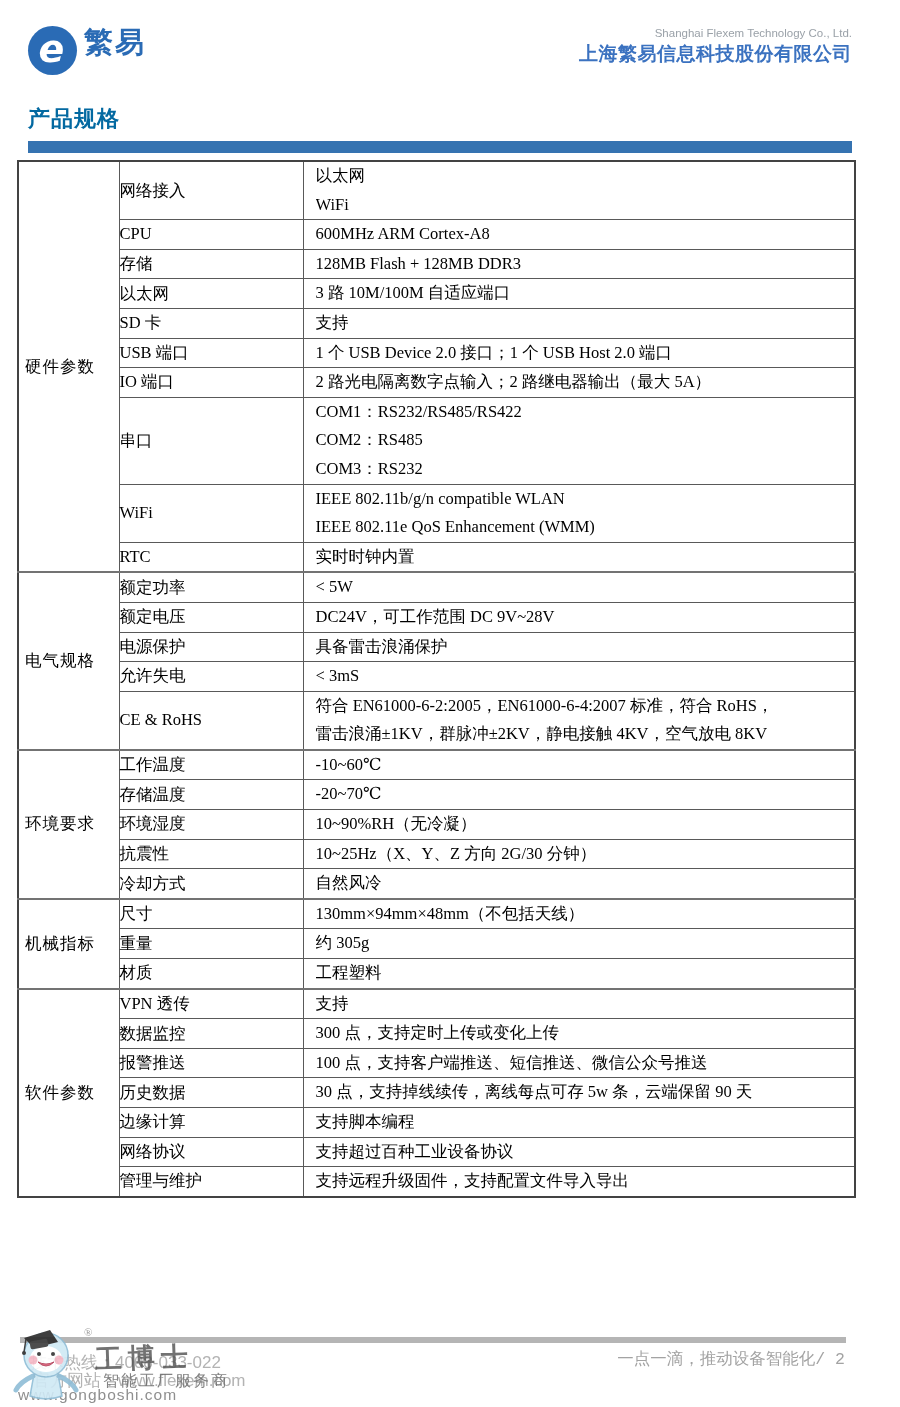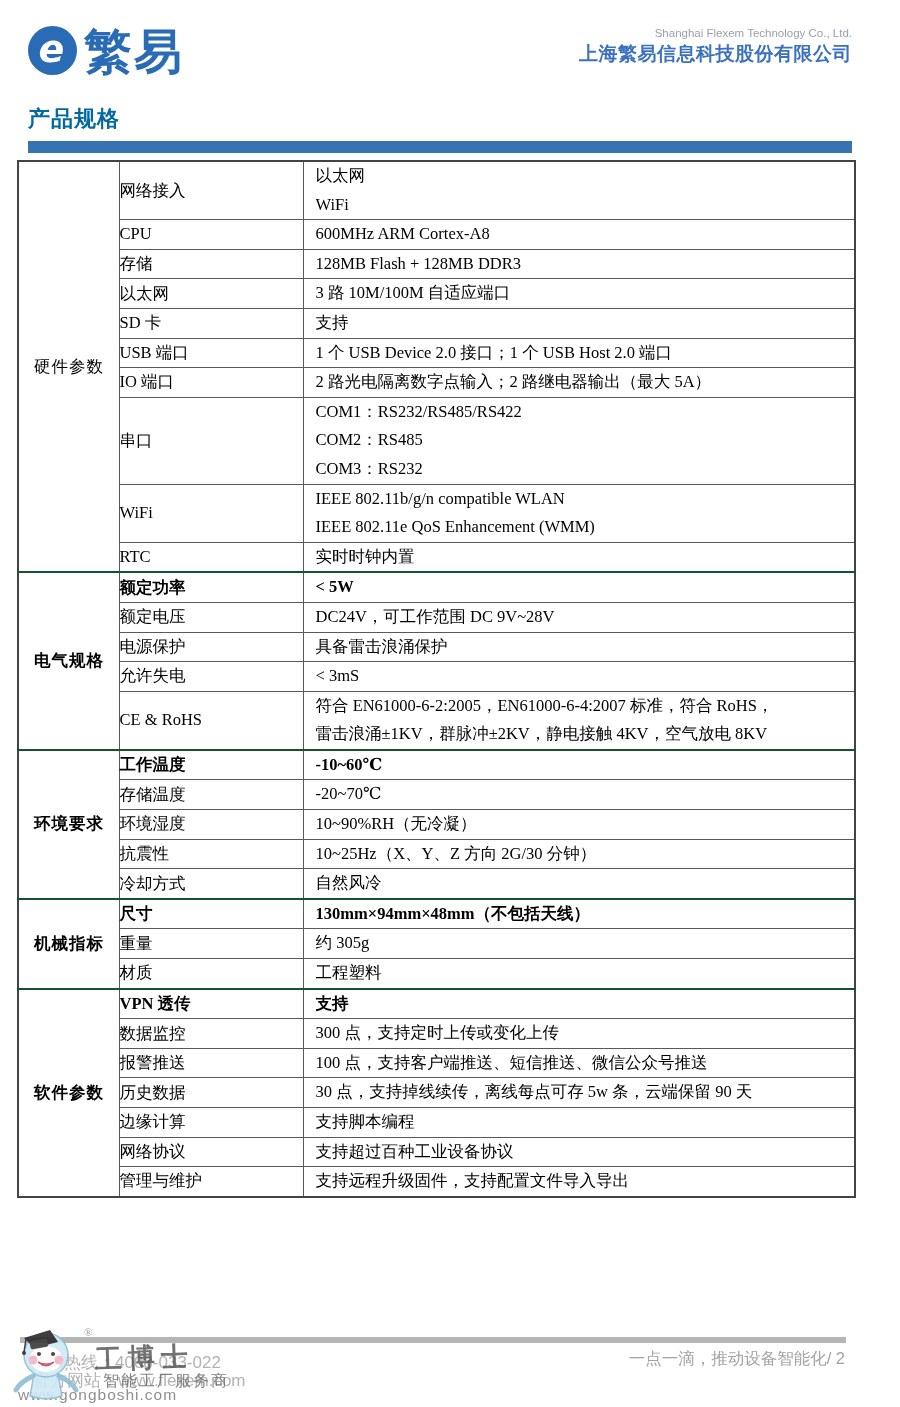--- a/index.html
+++ b/index.html
@@ -21,21 +21,21 @@
     display: flex; align-items: center; justify-content: center;
   }
   .logo-circle .e {
     color: #fff; font-family: "DejaVu Sans", sans-serif;
     font-size: 38px; font-weight: bold; font-style: italic;
     line-height: 1; transform: translate(-1px,-2px);
   }
   .logo-text {
     position: absolute; left: 84px; top: 28px;
     font-family: "Liberation Sans", "DejaVu Sans", sans-serif;
-    font-size: 48px; font-weight: bold; color: #2a6bb5;
+    font-size: 29px; font-weight: bold; color: #2a6bb5;
     letter-spacing: 2px; line-height: 1;
   }
   .company-en {
     position: absolute; right: 48px; top: 27px;
     font-family: "Liberation Sans", "DejaVu Sans", sans-serif;
     font-size: 11.5px; color: #9aa1a8; text-align: center;
   }
   .company-zh {
     position: absolute; right: 48px; top: 41px;
     font-family: "Liberation Sans", "DejaVu Sans", sans-serif;
@@ -57,35 +57,35 @@
     border-collapse: collapse; table-layout: fixed;
     width: 839px;
     border: 2px solid #434343;
     font-size: 16.5px;
   }
   table.spec-table td {
     border: 1px solid #595959;
     vertical-align: middle;
     background: #fff;
   }
-  tr.section-start td { border-top: 2px solid #14532d; font-weight: bold; }
-  td.col-section { width: 101px; padding-left: 15px; letter-spacing: 1px; }
+  tr.section-start td { border-top: 2px solid #737373; }
+  td.col-section { width: 101px; padding-left: 6px; letter-spacing: 1px; }
   td.col-label   { width: 184px; white-space: nowrap; }
   td.col-value   { padding-left: 12px; }
   td.col-label, td.col-section { line-height: 28px; }
   .vline { height: 28.6px; line-height: 28.6px; white-space: nowrap; overflow: hidden; }
   
   .footer-bar {
     position: absolute; left: 20px; top: 1337px;
     width: 826px; height: 6px; background: #b5b5b5;
   }
   .footer-slogan {
     position: absolute; right: 55px; top: 1348px;
     font-size: 16.5px; color: #a3a3a3;
-    font-family: Liberation Sans, sans-serif;
+    font-family: Liberation Mono, monospace;
   }
   .wm-gray {
     position: absolute; color: #b3b3b3;
     font-family: "Liberation Sans", "DejaVu Sans", sans-serif;
     z-index: 1;
   }
   .wm-hotline { left: 30px; top: 1351px; font-size: 17px; }
   .wm-website { left: 33px; top: 1369px; font-size: 17px; }
   .wm-gongboshi { left: 18px; top: 1386px; font-size: 15.5px; color: #8f8f8f; letter-spacing: 1px; }
   .wm-name {

